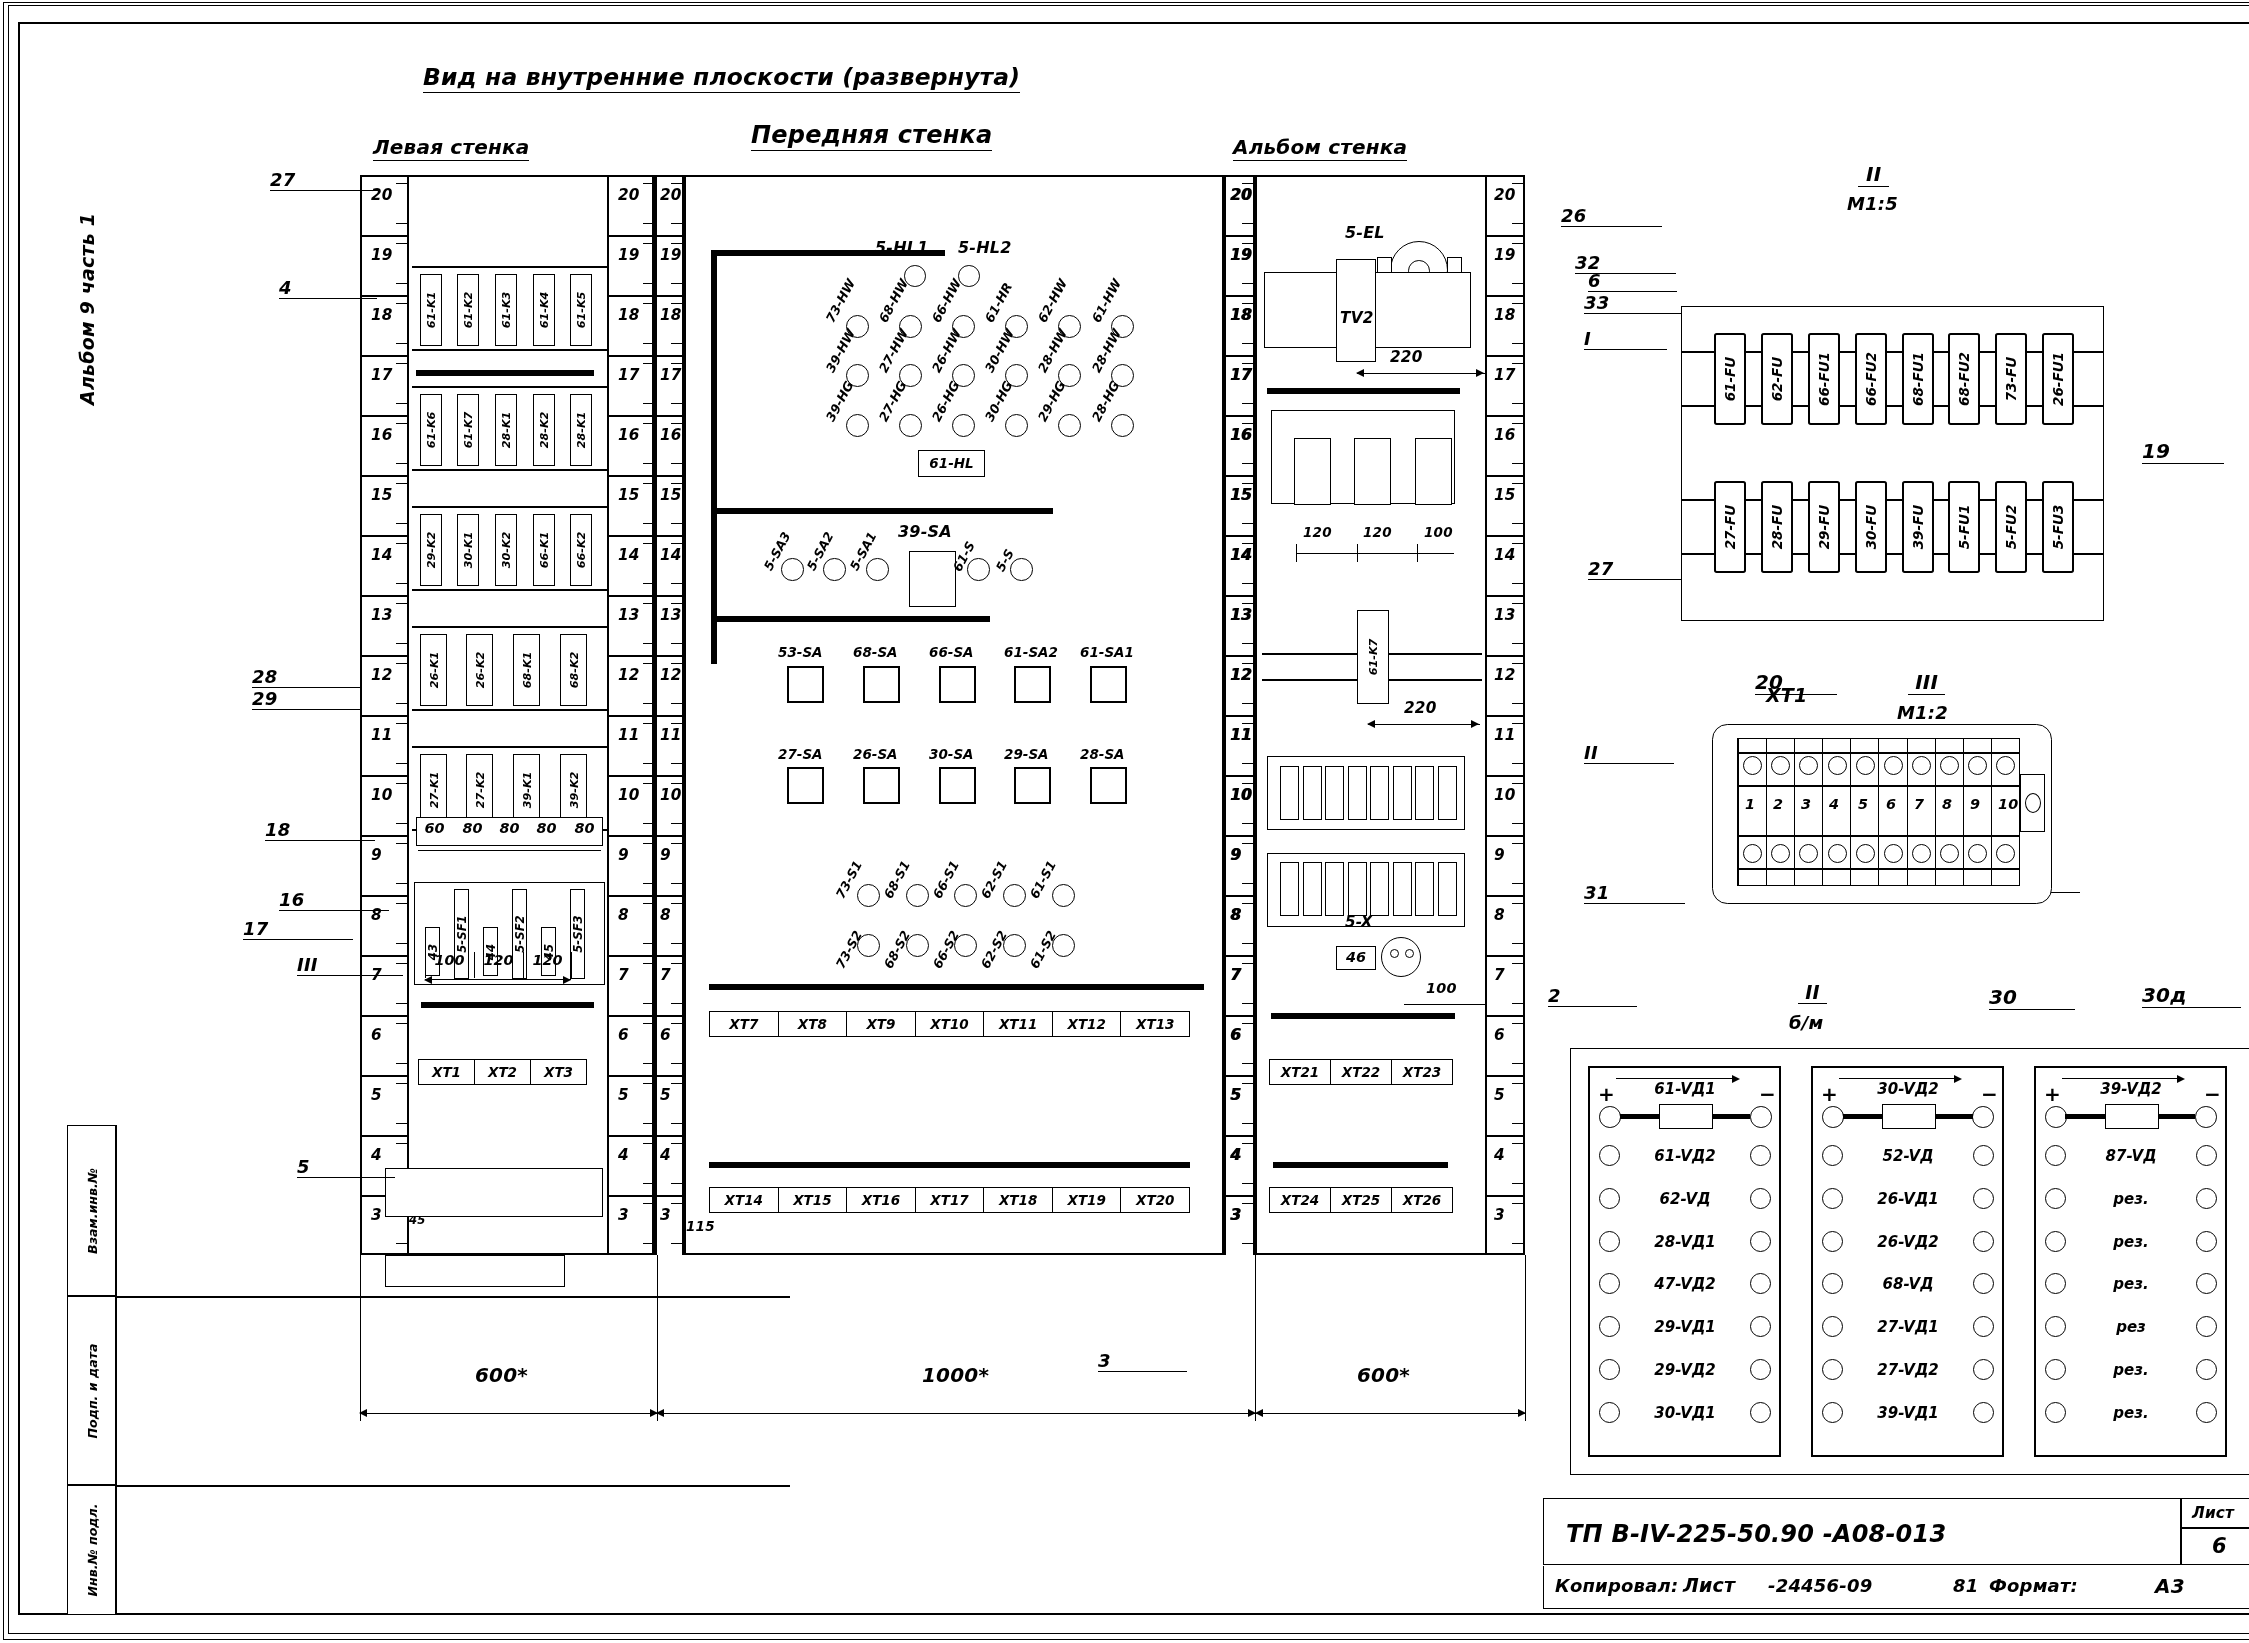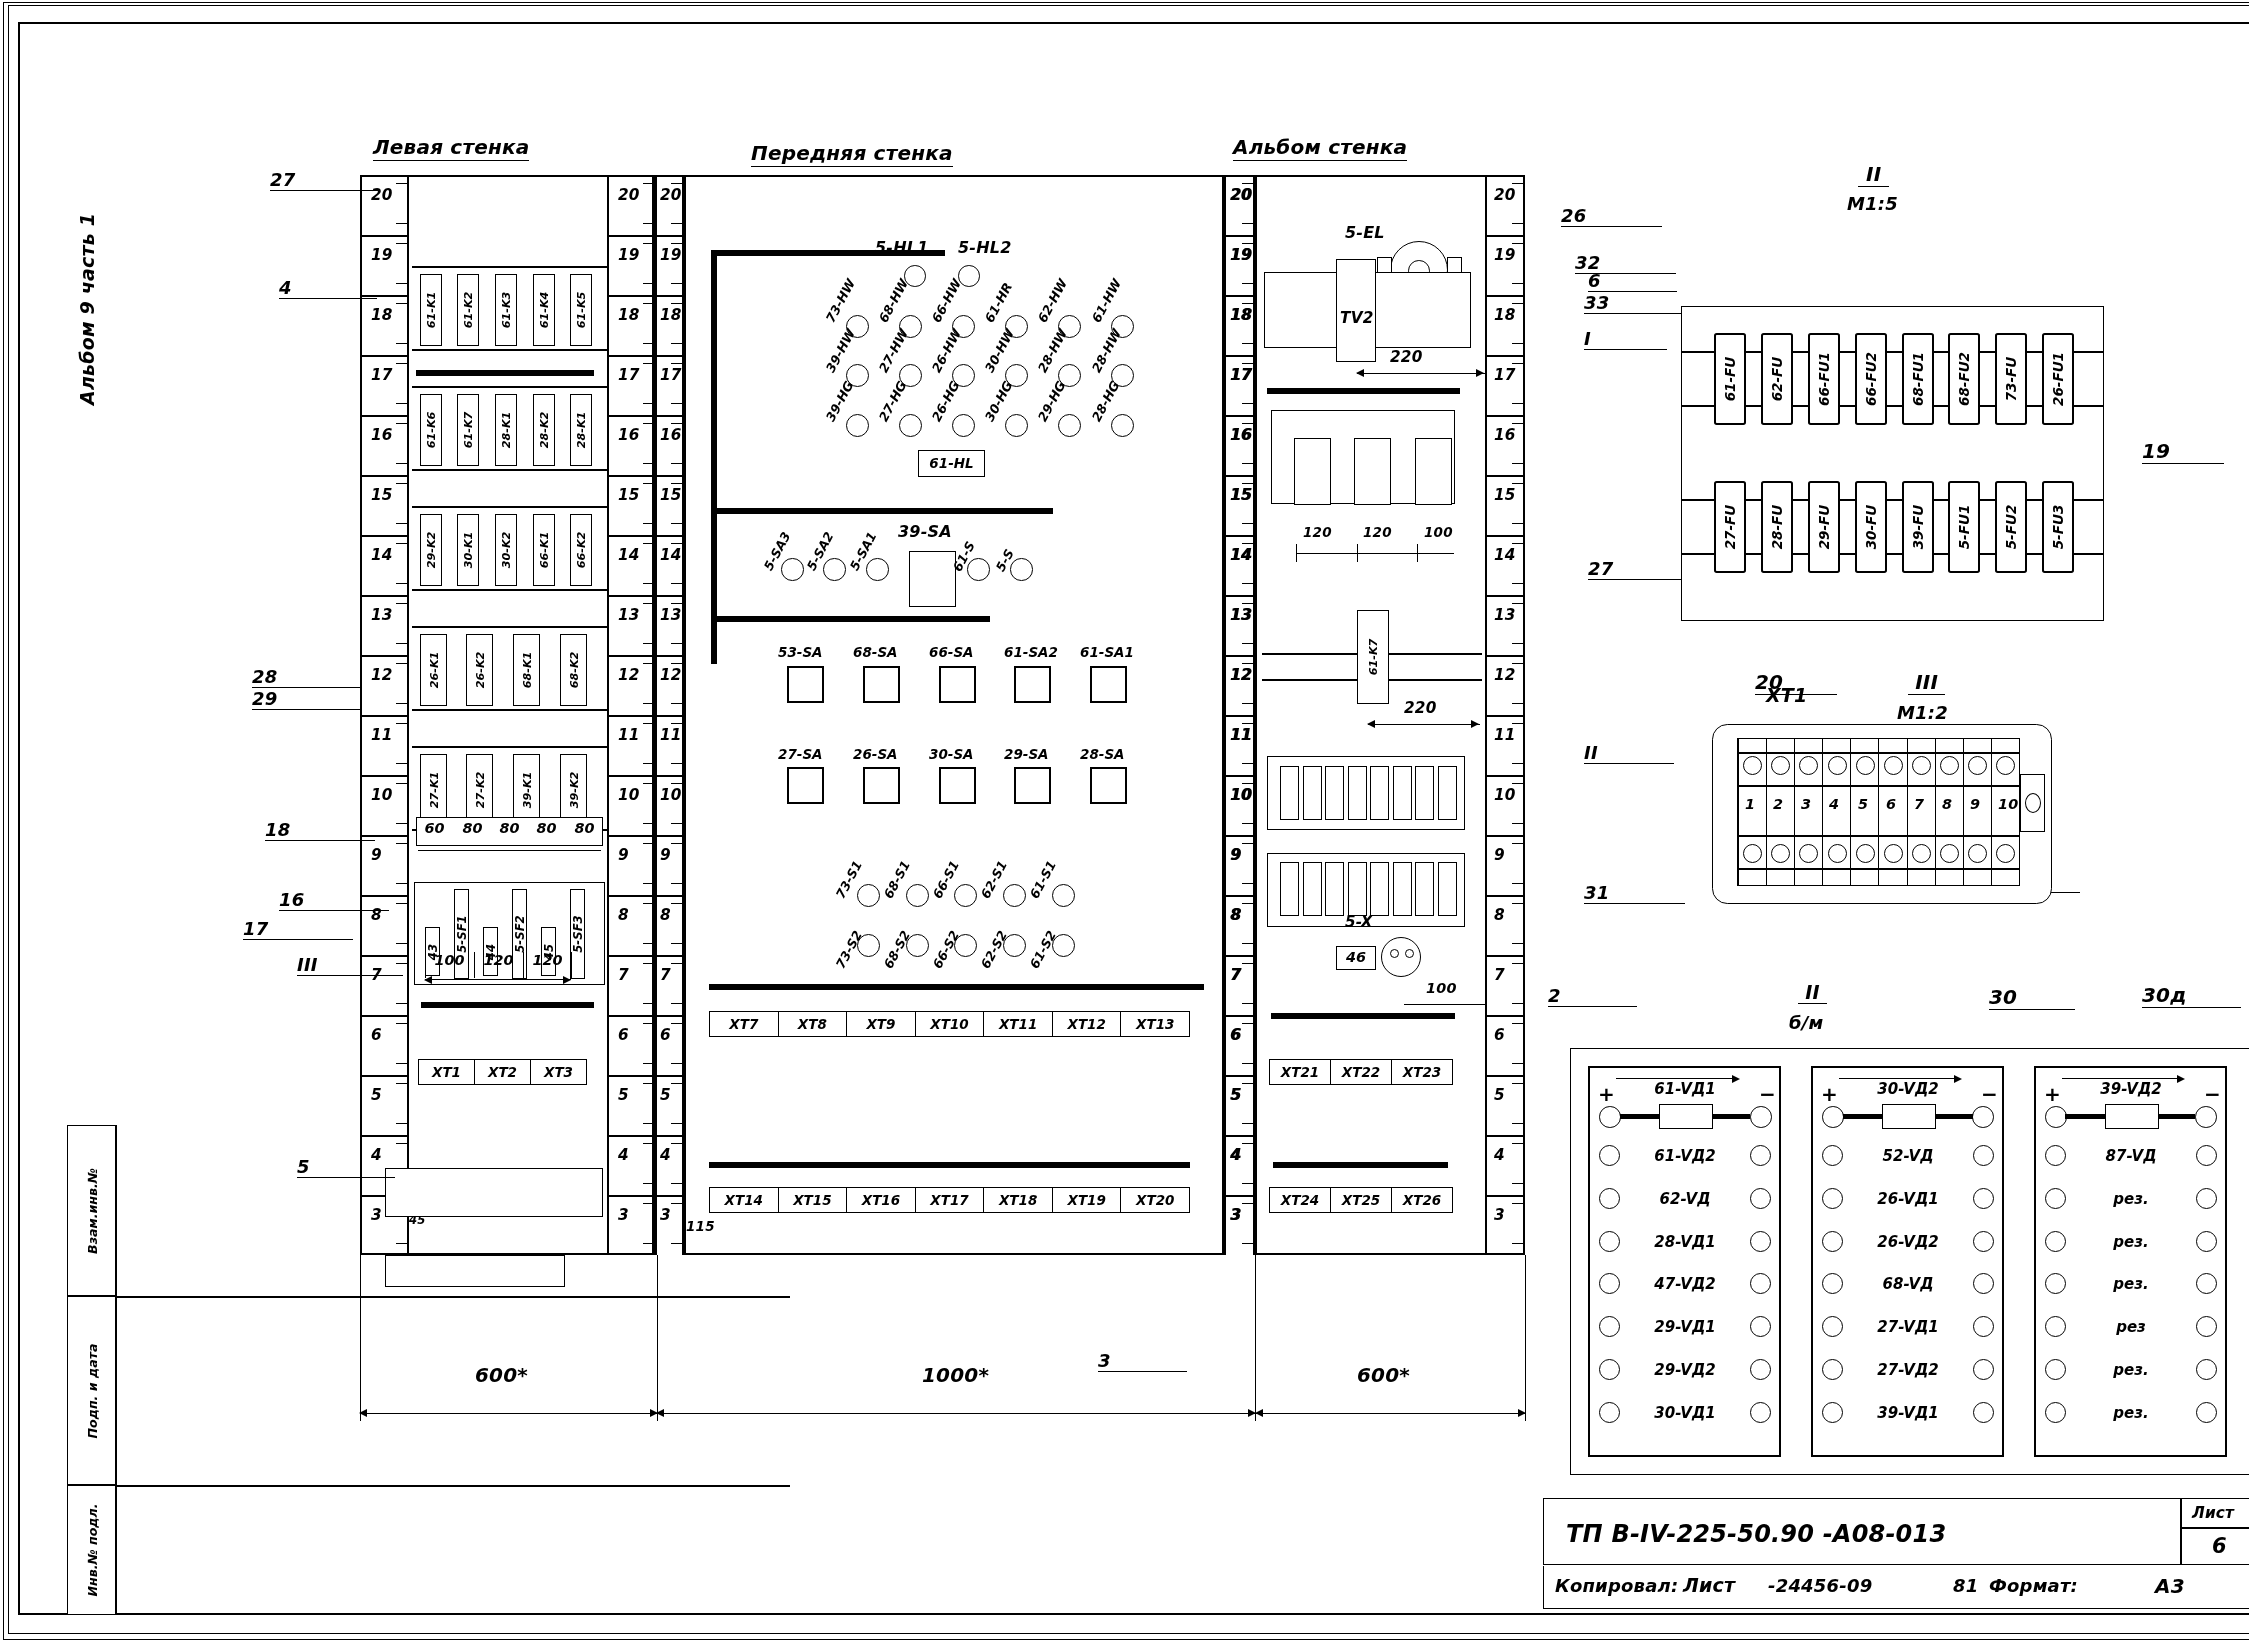--- a/index.html
+++ b/index.html
@@ -86,23 +86,24 @@
   <div class="stamp" style="left:67px;top:1296px;width:49px;height:189px;">
     <span>Подп. и дата</span>
   </div>
   <div class="stamp" style="left:67px;top:1485px;width:49px;height:130px;">
     <span>Инв.№ подл.</span>
   </div>
   <div class="ln vln" style="left:115px;top:1125px;height:490px;width:1.8px;"></div>
   <div class="ln hln" style="left:115px;top:1296px;width:675px;height:1.8px;"></div>
   <div class="ln hln" style="left:115px;top:1485px;width:675px;height:1.8px;"></div>
 
+  <div class="txt ul" style="left:423px;top:63px;font-size:23.4px;">Вид на внутренние плоскости (развернута)</div>
 
   <div class="txt ul" style="left:373px;top:135px;font-size:20px;">Левая стенка</div>
-  <div class="txt ul" style="left:751px;top:141px;font-size:20px;">Передняя стенка</div>
+  <div class="txt ul" style="left:751px;top:121px;font-size:24px;">Передняя стенка</div>
   <div class="txt ul" style="left:1233px;top:135px;font-size:20px;">Альбом стенка</div>
 
   <div class="wallbody" style="left:360px;top:175px;width:297px;height:1080px;"></div>
   <div class="scale" style="left:360px;top:175px;width:49px;height:1080px;"></div>
   <div class="scale" style="left:607px;top:175px;width:49px;height:1080px;"></div>
 
   <div class="wallbody" style="left:684px;top:175px;width:540px;height:1080px;"></div>
   <div class="scale" style="left:652px;top:175px;width:32px;height:1080px;"></div>
   <div class="scale" style="left:1223px;top:175px;width:32px;height:1080px;"></div>
 

